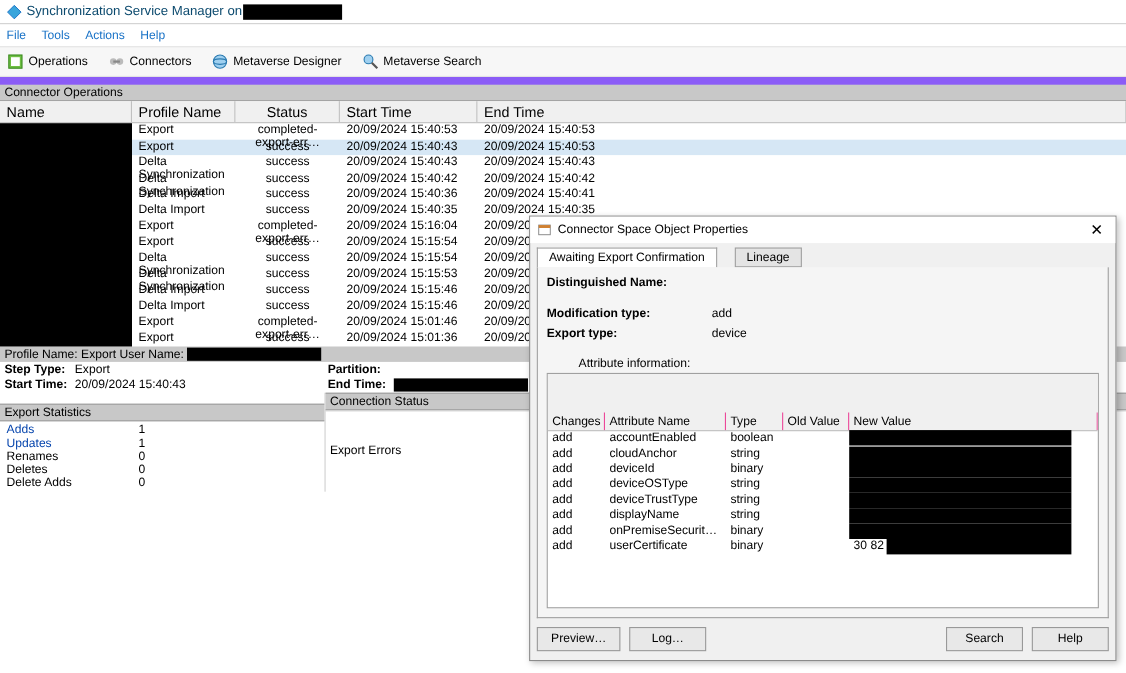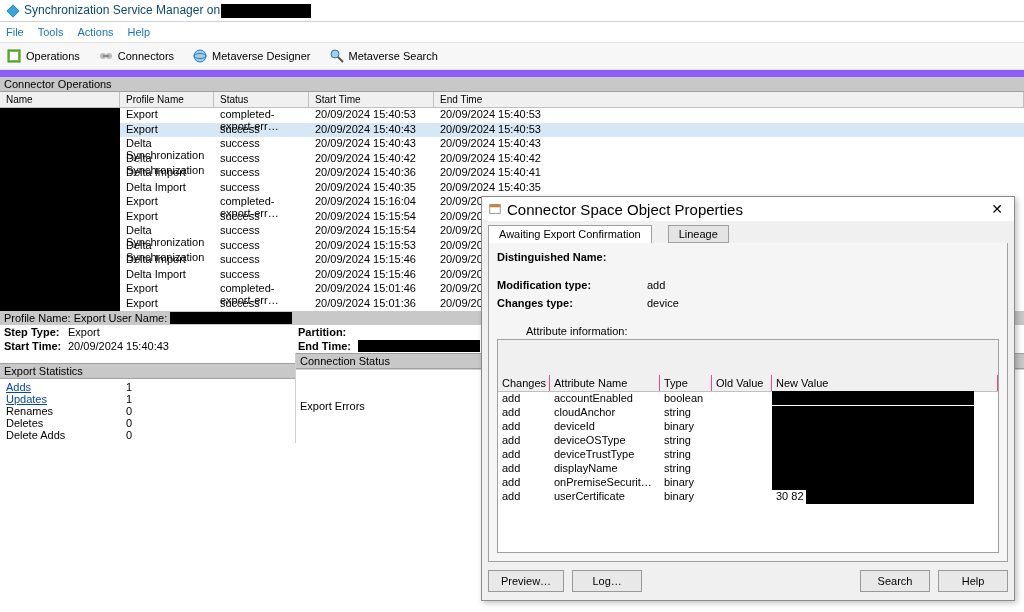--- a/index.html
+++ b/index.html
@@ -8,52 +8,52 @@
 .titlebar svg { width:14px; height:14px; margin-right:4px; }
 .titlebar-text { color:#0c4a6e; font-size:12px; }
 .titlebar .redact { display:inline-block; width:90px; height:14px; background:#000; vertical-align:middle; margin-left:1px; }
 .menubar { height:20px; display:flex; align-items:center; padding:0 6px; gap:14px; color:#1a73c7; }
 .menubar span { cursor:default; }
 .toolbar { height:28px; background:#f7f7f7; border-top:1px solid #e3e3e3; border-bottom:1px solid #e3e3e3; display:flex; align-items:center; padding:0 6px; gap:18px; }
 .toolbar-btn { display:flex; align-items:center; gap:4px; cursor:default; }
 .tb-icon { width:16px; height:16px; display:flex; align-items:center; justify-content:center; }
 .section-header { background:#c8c8c8; padding:1px 4px; border-top:7px solid #8b5cf6; border-bottom:1px solid #a0a0a0; font-size:11px; }
 .grid-header { display:flex; background:#f0f0f0; border-bottom:1px solid #c0c0c0; }
-.grid-header div { padding:2px 6px; border-right:1px solid #c0c0c0; font-size:10px; }
+.grid-header div { padding:2px 6px; border-right:1px solid #c0c0c0; font-size:13px; }
 .op-body { display:flex; height:203px; }
 .op-left { width:120px; background:#000; }
 .op-rows { flex:1; overflow:hidden; }
 .op-row { display:flex; height:14.5px; }
 .op-row div { padding:0 6px; font-size:11px; }
 .c-profile { width:94px; }
-.c-status { width:95px; }
+.c-status { width:95px;text-align:center; }
 .c-start { width:125px; }
 .c-end { width:130px; }
 .op-row.sel { background:#d6e7f5; }
 .detail-bar { background:#c8c8c8; padding:1px 4px; display:flex; }
 .detail-bar .redact { display:inline-block; width:122px; height:12px; background:#000; vertical-align:middle; }
 .meta-row { display:flex; padding:1px 4px; }
 .meta-row .lbl { width:64px; font-weight:bold; }
 .meta-row .col2-lbl { width:60px; font-weight:bold; }
 .meta-row .redact { display:inline-block; width:122px; height:12px; background:#000; vertical-align:middle; }
 .lower { display:flex; }
 .stats-pane { width:295px;margin-top:10px; }
 .stats-pane .hdr { background:#c8c8c8; padding:1px 4px; border-top:1px solid #a0a0a0; border-bottom:1px solid #a0a0a0; }
 .stats-body { padding:2px 6px; }
 .stats-body .srow { display:flex; }
 .stats-body .srow .sname { width:120px; }
 .conn-pane { flex:1; border-left:1px solid #d0d0d0; }
 .conn-pane .hdr { background:#c8c8c8; padding:1px 4px; border-top:1px solid #a0a0a0; border-bottom:1px solid #a0a0a0; }
 .conn-pane .err { padding:30px 4px 1px 4px; border-top:1px solid #d0d0d0; }
-.link { color:#0645ad; text-decoration:underline; cursor:pointer; }
+.link { color:#0645ad; cursor:pointer; }
 
 .dialog { position:absolute; top:196px; left:481px; width:534px; height:405px; background:#f0f0f0; border:1px solid #8b8b8b; box-shadow:2px 2px 6px rgba(0,0,0,0.25); display:flex; flex-direction:column; }
 .dlg-title { height:24px; display:flex; align-items:center; padding:0 6px; background:#fff; }
 .dlg-title svg { width:14px; height:14px; margin-right:5px; }
-.dlg-title-text { flex:1; font-size:15px; }
+.dlg-title-text { flex:1; font-size:11px; }
 .dlg-close { width:22px; height:18px; display:flex; align-items:center; justify-content:center; cursor:default; font-size:14px; }
 .dlg-tabs { display:flex; padding:4px 6px 0 6px; font-size:11px; }
 .dlg-tab { padding:2px 10px; border:1px solid #a0a0a0; border-bottom:none; background:#fff; margin-right:16px; }
 .dlg-tab.inactive { background:#e4e4e4; border-bottom:1px solid #a0a0a0; }
 .dlg-body { flex:1; background:#f5f5f5; margin:0 6px 0 6px; border:1px solid #a0a0a0; border-top:none; padding:8px; display:flex; flex-direction:column; }
 .dlg-row { display:flex; margin-bottom:6px; }
 .dlg-row .l { width:150px; font-weight:bold; }
 .dlg-row .v .redact { display:inline-block; width:264px; height:14px; background:#000; }
 .attr-hdr { margin-top:10px; margin-bottom:2px;margin-left:29px; }
 .attr-grid { flex:1; border:1px solid #a0a0a0; background:#fff; overflow:hidden; }
@@ -288,21 +288,21 @@
   </div>
   <div class="dlg-body">
     <div class="dlg-row">
         <span class="l">Distinguished Name:</span>
       </div>
     <div class="dlg-row" style="margin-top:10px">
         <span class="l">Modification type:</span>
         <span>add</span>
       </div>
     <div class="dlg-row">
-        <span class="l">Changes type:</span>
+        <span class="l">Export type:</span>
         <span>device</span>
       </div>
     <div class="attr-hdr">Attribute information:</div>
     <div class="attr-grid">
       <div class="ag-head">
         <div class="ac1">Changes</div>
         <div class="ac2">Attribute Name</div>
         <div class="ac3">Type</div>
         <div class="ac4">Old Value</div>
         <div class="ac5">New Value</div>

